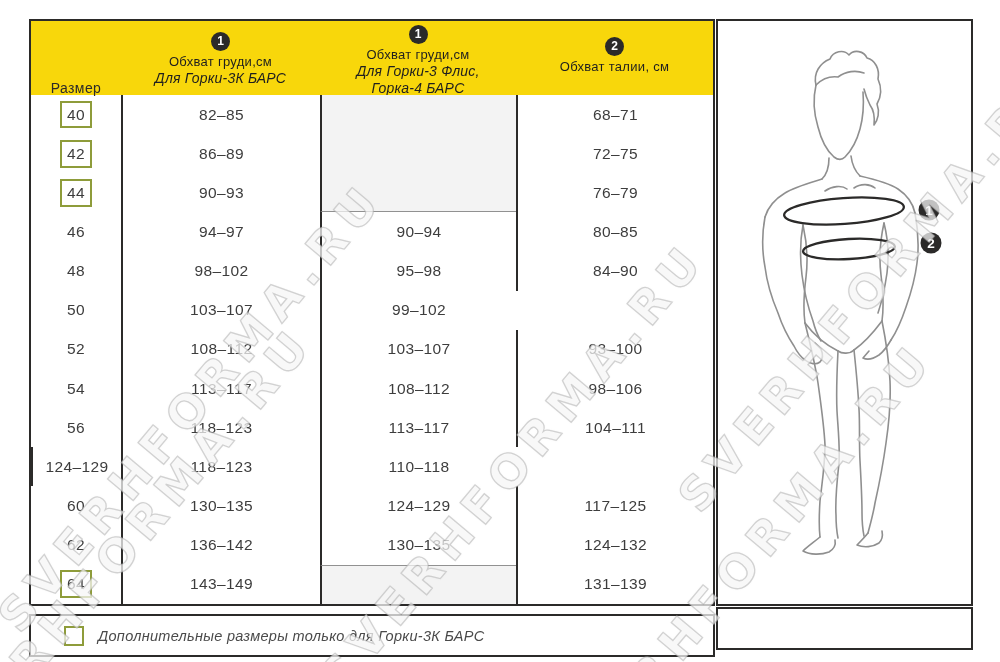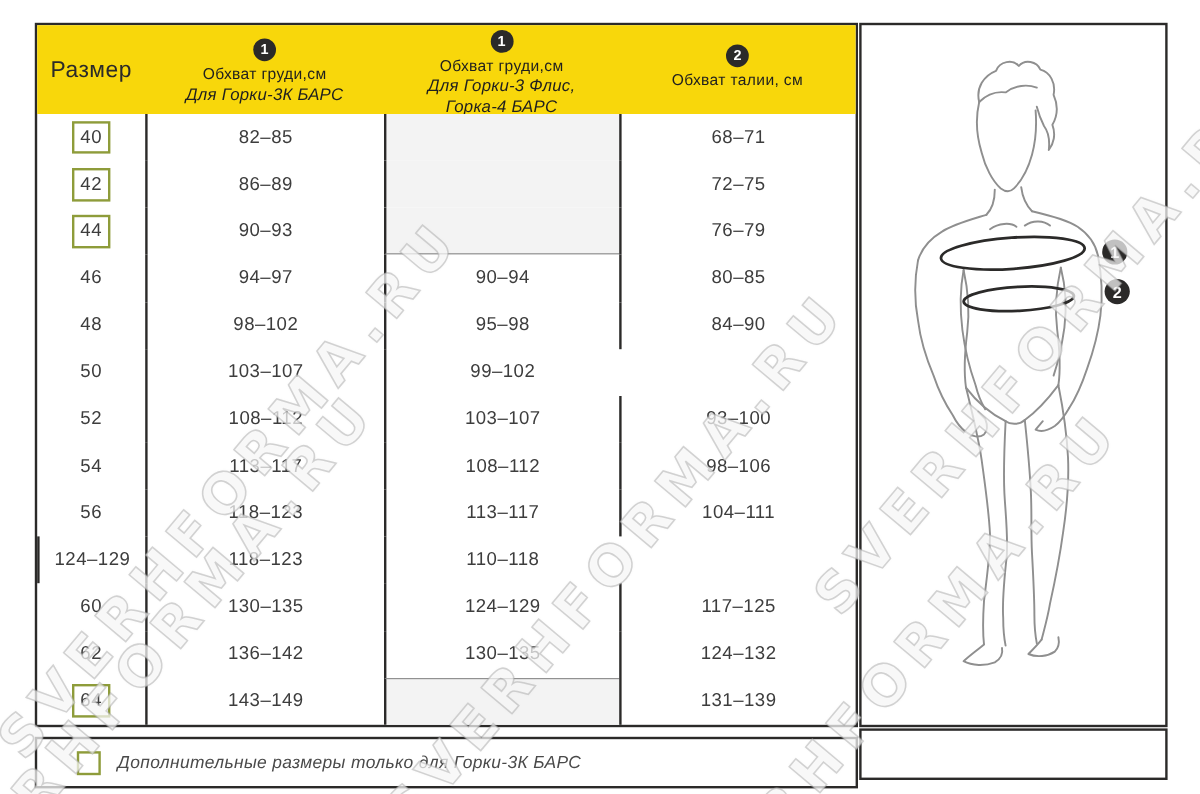--- a/index.html
+++ b/index.html
@@ -8,21 +8,21 @@
     font-family:"Liberation Sans", sans-serif;color:#2b2a29;
   }
   
   .table-wrap{
     position:absolute;left:29px;top:19px;width:686px;height:587px;
     border:2px solid #2b2a29;box-sizing:border-box;background:#fff;
   }
   .grid4{display:grid;grid-template-columns:90px 199px 196px 197px;}
   .thead{height:74px;background:#F8D70B;}
   .hcell{display:flex;flex-direction:column;align-items:center;gap:1px;box-sizing:border-box;text-align:center;}
-  .hc0{justify-content:center;font-size:19px;letter-spacing:.4px;}
+  .hc0{justify-content:flex-end;font-size:14px;letter-spacing:.4px;}
   .hc1{padding-top:11px;}
   .hc2{padding-top:4px;}
   .hc3{padding-top:16px;}
   .htitle{font-size:13px;letter-spacing:.3px;color:#1f1f1f;}
   .hsub{font-size:14px;font-style:italic;color:#1f1f1f;letter-spacing:.2px;}
   .badge{
     width:19px;height:19px;border-radius:50%;background:#2b2a29;color:#fff;
     font-size:12px;font-weight:bold;line-height:19px;text-align:center;margin-bottom:2px;
   }
   .trow{height:39.15px;}

